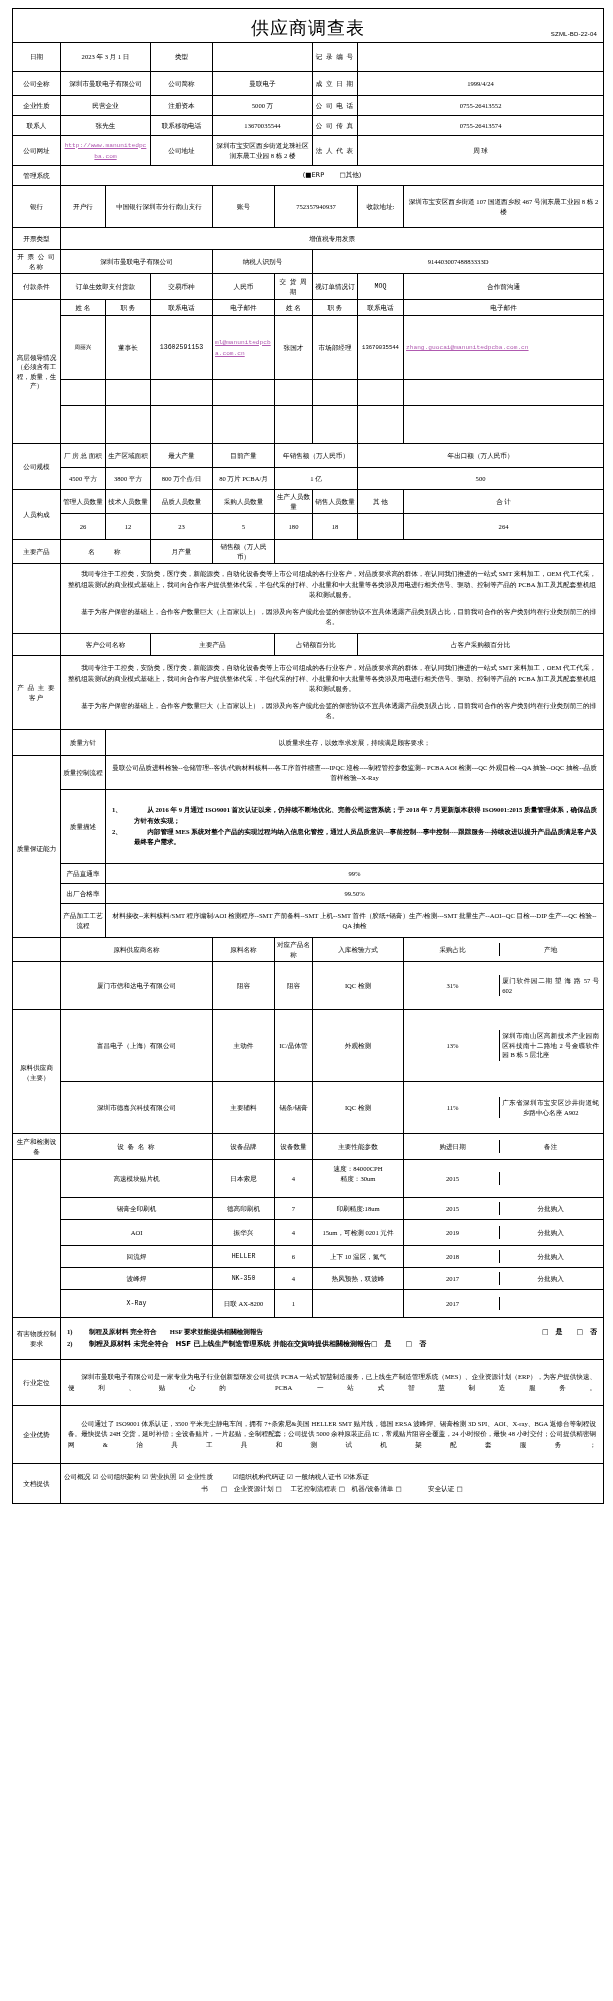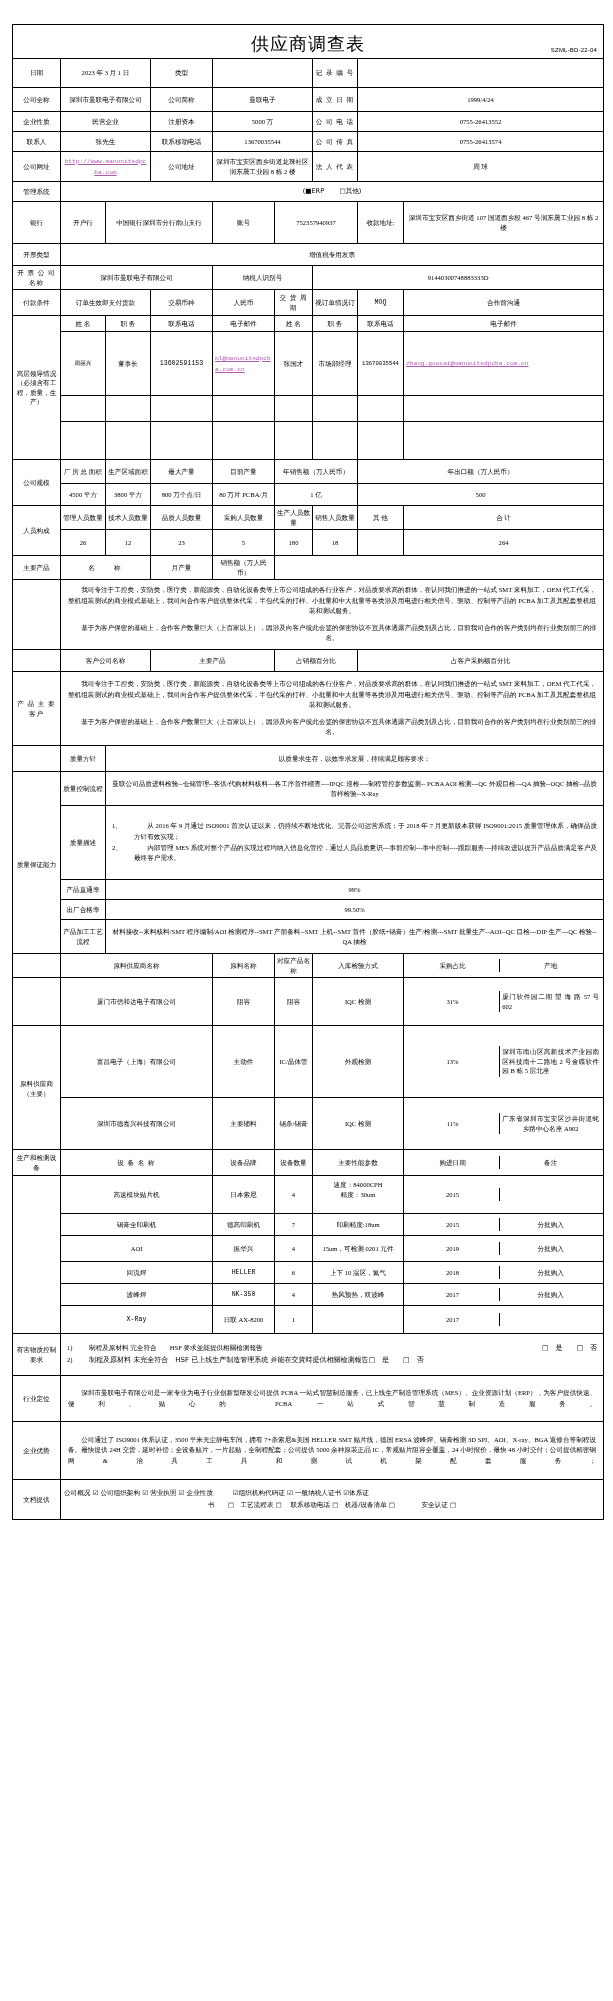--- a/index.html
+++ b/index.html
@@ -7,21 +7,21 @@
     margin: 0; padding: 0;
     background: #ffffff;
   }
   body {
     width: 613px;
     font-family: "Liberation Serif", "DejaVu Serif", serif;
     color: #000;
   }
   .page {
     width: 501px;
-    padding: 24px 10px 10px 12px;
+    padding: 8px 10px 10px 12px;
   }
   table.form {
     width: 591px;
     border-collapse: collapse;
     table-layout: fixed;
     border: 1.6px solid #000;
   }
   table.form td {
     border: 0.8px solid #000;
     padding: 2px 2px;
@@ -70,21 +70,21 @@
   .sp { letter-spacing: 2px; }
   .sp1 { letter-spacing: 1px; }
   .pblock {
     text-indent: 2em;
     text-align: justify;
     text-align-last: center;
     line-height: 1.6;
     padding: 3px 5px;
     font-size: 6.6px;
   }
-  .numlist { text-align: left; line-height: 1.6; padding: 3px 4px; }
+  .numlist { text-align: left; line-height: 1.6; padding: 3px 4px; font-weight: bold; }
   .numlist .it { display: flex; }
   .numlist .n { width: 22px; flex: 0 0 22px; }
   .numlist .tx { flex: 1; text-indent: 2em; text-align: justify; }
   .chk { font-family: "DejaVu Sans", sans-serif; font-size: 7px; }
 </style>
 </head>
 <body>
 
 <div class="page">
 <table class="form">
@@ -576,19 +576,19 @@
     <td>企业优势</td>
     <td colspan="8" class="vtop">
       <div class="pblock" style="text-align-last:justify">公司通过了 ISO9001 体系认证，3500 平米无尘静电车间，拥有 7+条索尼&amp;美国 HELLER SMT 贴片线，德国 ERSA 波峰焊、锡膏检测 3D SPI、AOI、X-ray、BGA 返修台等制程设备。最快提供 24H 交货，延时补偿；全设备贴片，一片起贴，全制程配套；公司提供 5000 余种原装正品 IC，常规贴片阻容全覆盖，24 小时报价，最快 48 小时交付；公司提供精密钢网&amp;治具工具和测试机架配套服务；</div>
     </td>
   </tr>
 
   <tr style="height:40px">
     <td>文档提供</td>
     <td colspan="8" class="vtop chk" style="padding:4px 3px;line-height:1.8">
       <div style="text-align:left">公司概况 ☑  公司组织架构 ☑  营业执照  ☑ 企业性质　　　☑组织机构代码证 ☑  一般纳税人证书  ☑体系证</div>
-      <div style="text-align:center">书　　□　工艺流程表 □　 联系移动电话 □　机器/设备清单 □　　　　安全认证 □</div>
+      <div style="text-align:center">书　　□　企业资源计划 □　 工艺控制流程表 □　机器/设备清单 □　　　　安全认证 □</div>
     </td>
   </tr>
 
 </tbody>
     </table>
 </div>
 
 </body></html>

